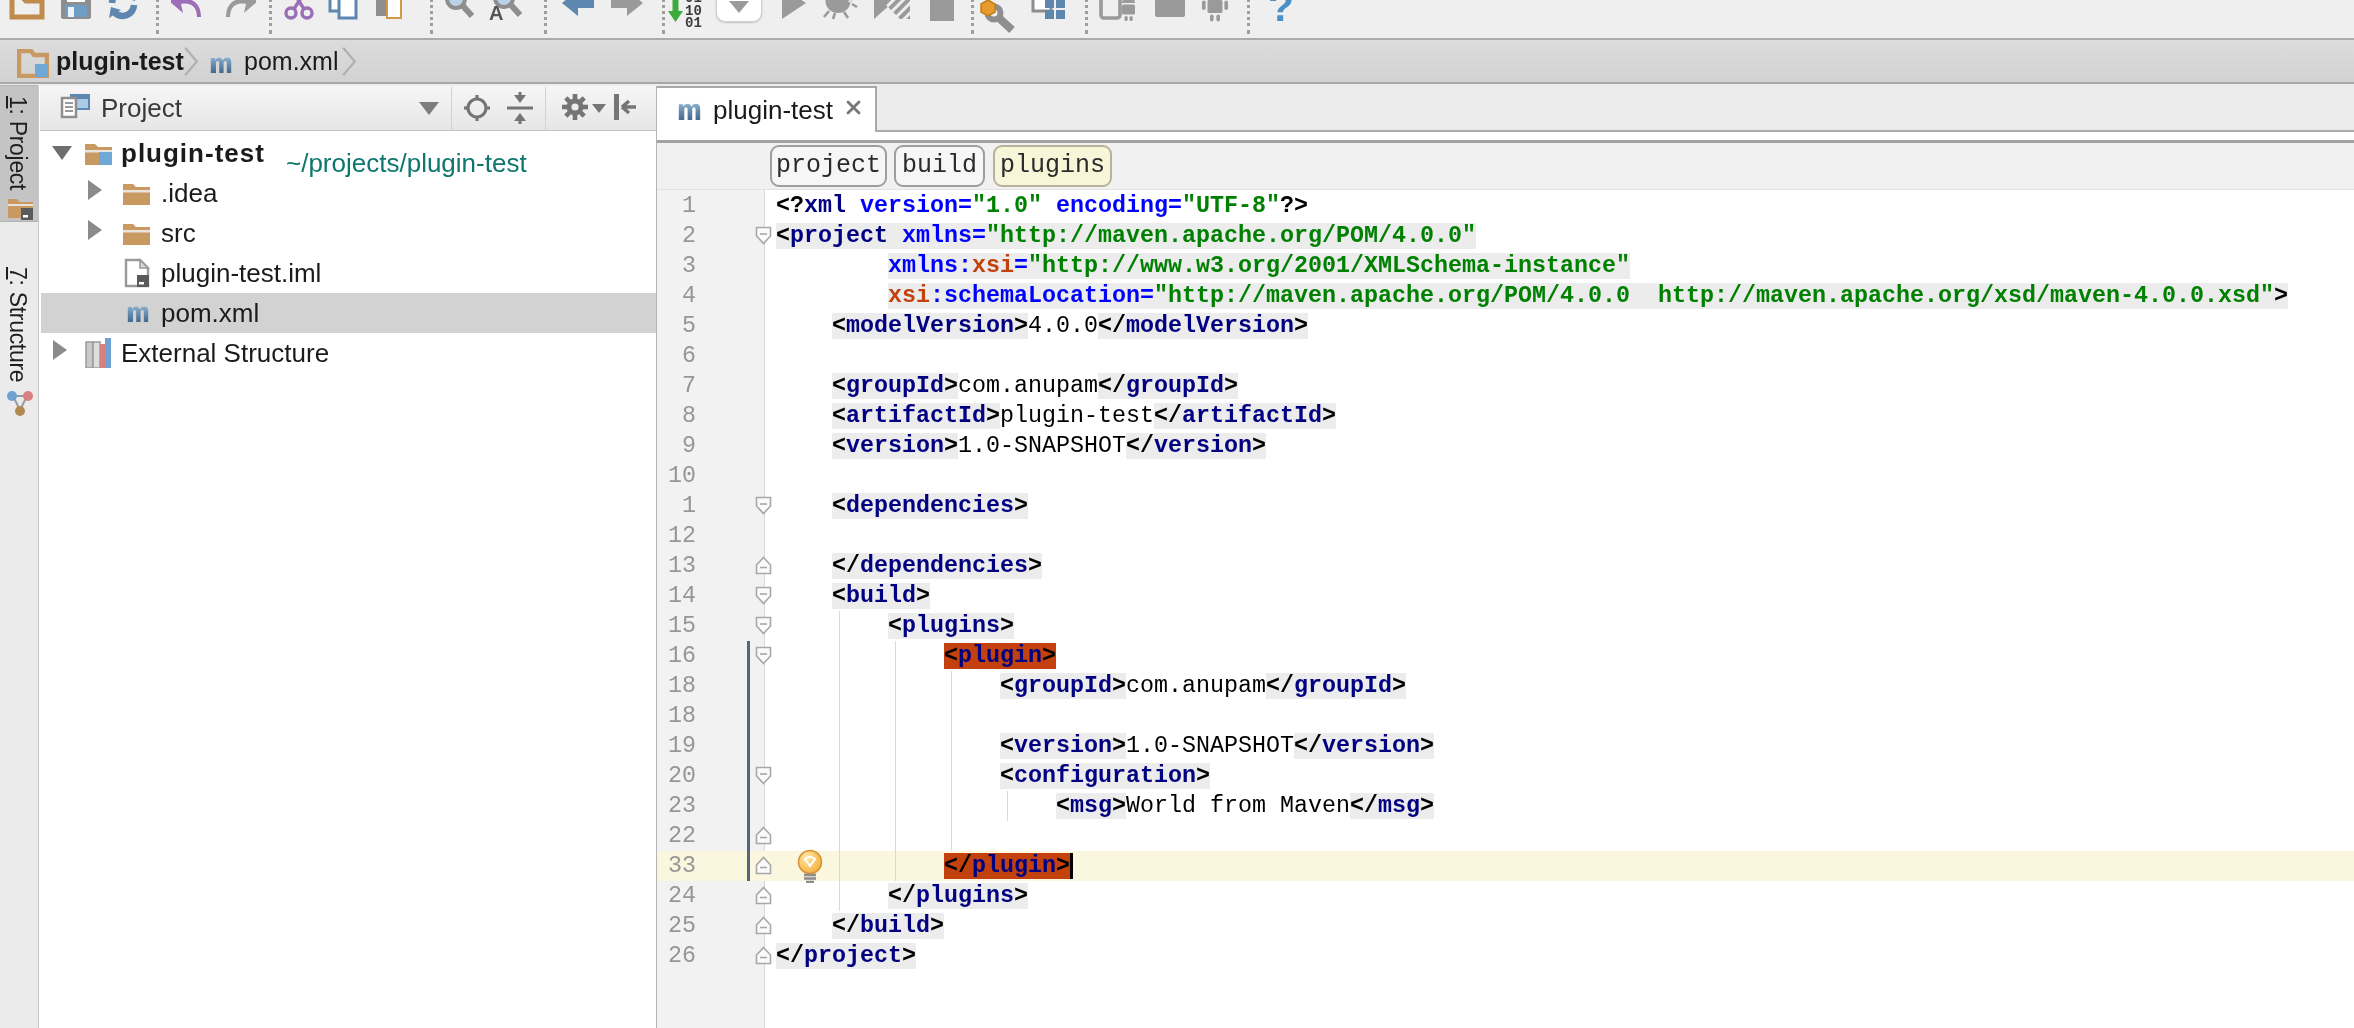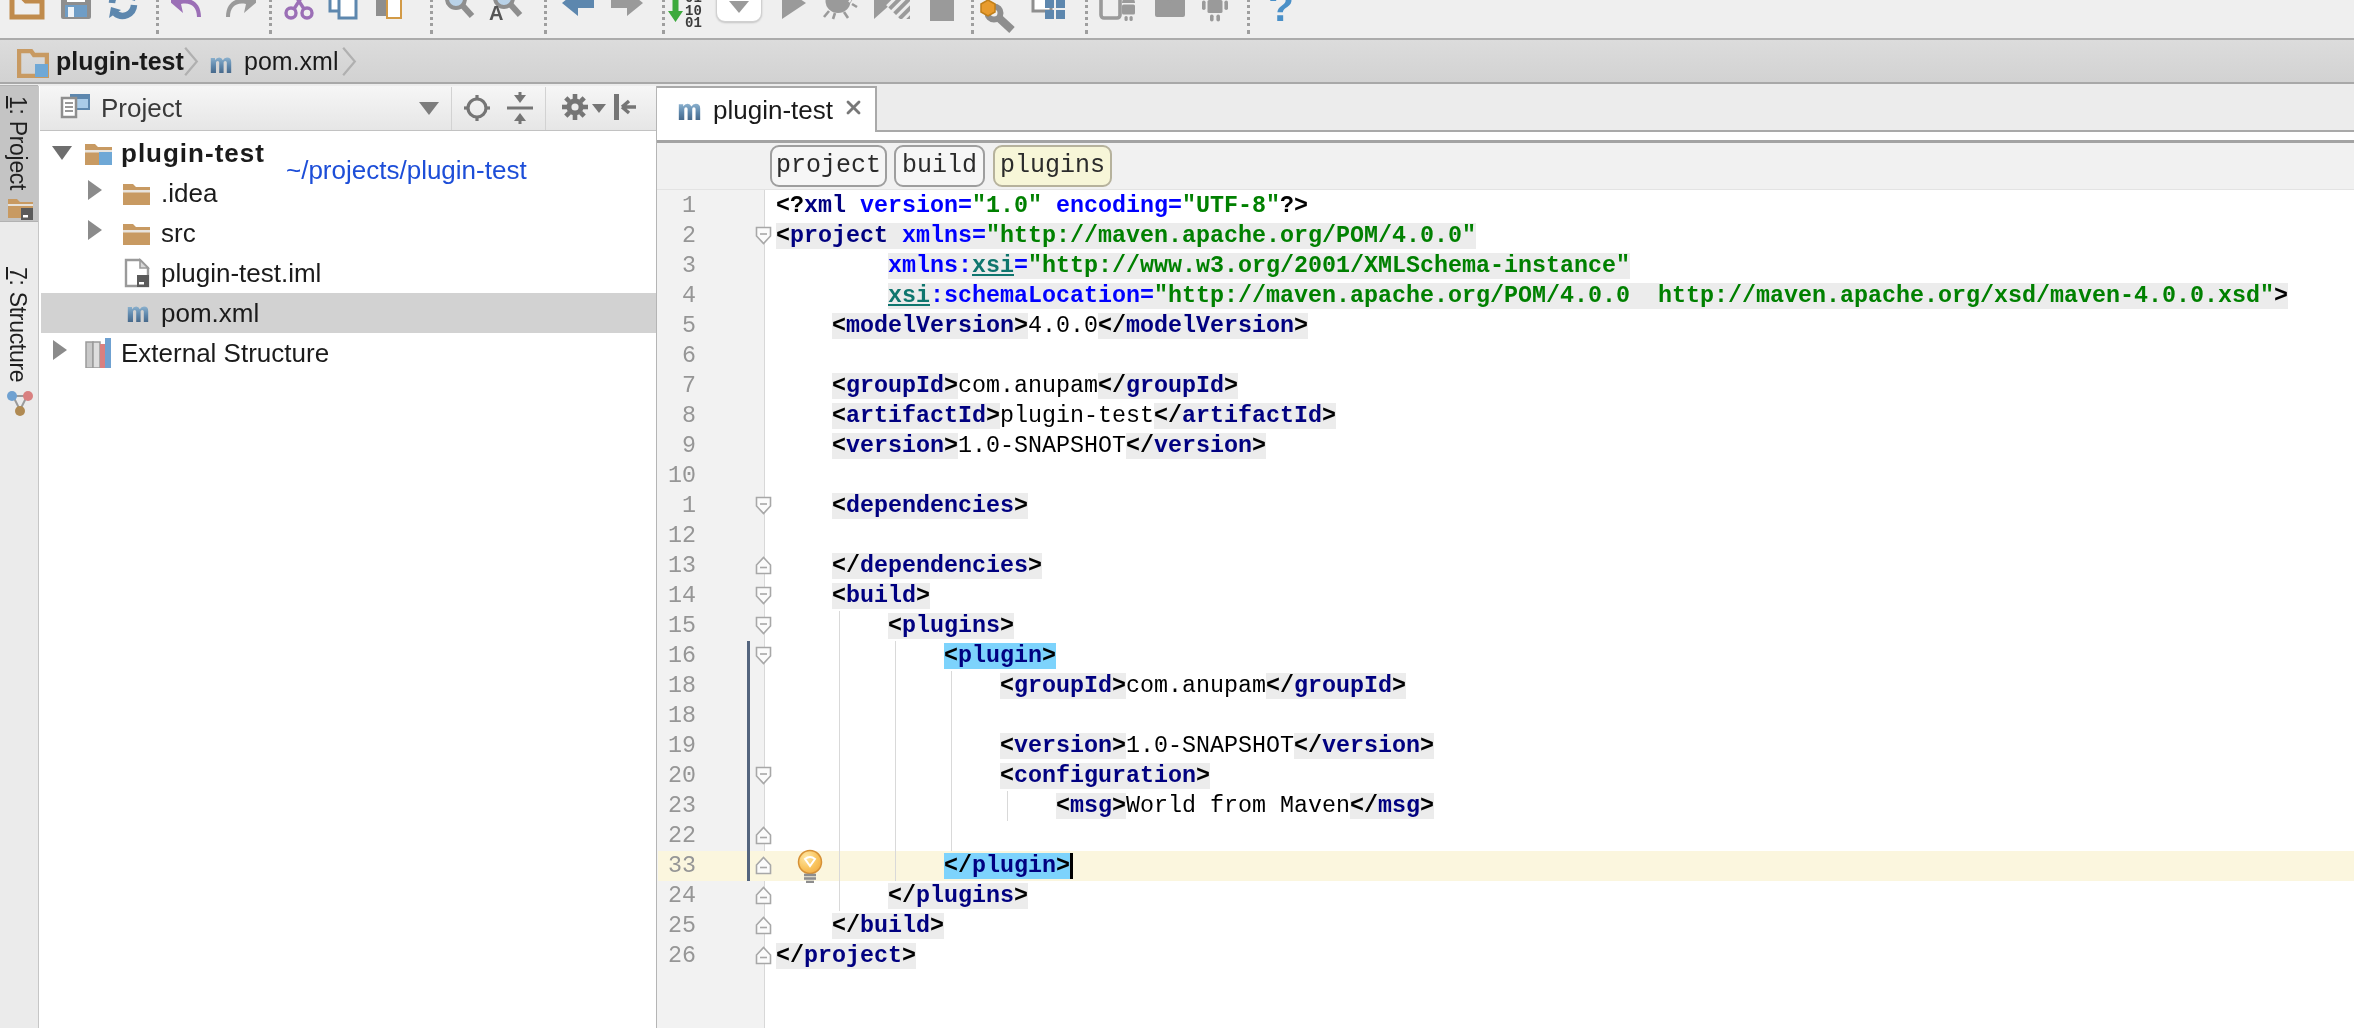--- a/index.html
+++ b/index.html
@@ -51,23 +51,23 @@
     border-right:1px solid #d8d8d8; }
   #creamline { left:658px; top:851px; width:1696px; height:30px; background:#fbf6de; }
   .lnum { position:absolute; left:600px; width:96px; height:30px; line-height:30px;
     font-family:"Liberation Mono", monospace; font-size:23.33px; color:#969696; text-align:right; }
   .cl { position:absolute; left:776px; height:30px; line-height:30px; white-space:pre;
     font-family:"Liberation Mono", monospace; font-size:23.33px; color:#000; }
   .b { color:#000000; font-weight:bold; }
   .tb { color:#000080; font-weight:bold; }
   .a { color:#0000ff; font-weight:bold; }
   .s { color:#008000; font-weight:bold; }
-  .pp { color:#0f766e; font-weight:bold;text-decoration:underline; }
+  .pp { color:#c2410c; font-weight:bold; }
   .gbg { background:#ececec; }
-  .blu { background:#7dd3fc; }
+  .blu { background:#c2410c; }
   .guide { position:absolute; width:1px; background:#d9d9d9; }
   .fold { position:absolute; left:755px; width:17px; height:19px; }
 </style>
 </head>
 <body>
 <div id="page">
   <div class="abs" id="toolbar"></div>
   <div class="abs" id="navbar"></div>
   <div class="abs" style="left:0;top:84px;width:2354px;height:2px;background:#ececec"></div>
   <div class="abs" id="lstrip"></div>
@@ -420,21 +420,21 @@
     </svg>
   <svg class="abs" style="left:52px;top:146px" width="20" height="14" viewBox="0 0 20 14">
       <path d="M0 0 h20 l-10 14 z" fill="#6e6e6e"></path>
     </svg>
   <svg class="abs" style="left:84px;top:140px" width="29" height="26" viewBox="0 0 29 26">
       <path d="M1 4 h10 l3 3 h14 v18 h-27 z" fill="#c89a62"></path>
       <path d="M1 10 h27 v2.5 h-27 z" fill="#e8e4de"></path>
       <rect x="15" y="12" width="13" height="13" fill="#6fa8d6"></rect>
     </svg>
   <div class="trow" style="top:133px;left:121px;font-weight:bold;letter-spacing:1px">plugin-test</div>
-  <div class="trow" style="top:150px;left:286px;color:#1d4ed8">~/projects/plugin-test</div>
+  <div class="trow" style="top:143px;left:286px;color:#0f766e">~/projects/plugin-test</div>
   <svg class="abs" style="left:88px;top:180px" width="14" height="20" viewBox="0 0 14 20">
       <path d="M0 0 v20 l14-10 z" fill="#8b8b8b"></path>
     </svg>
   <svg class="abs" style="left:122px;top:180px" width="29" height="26" viewBox="0 0 29 26">
       <path d="M1 4 h10 l3 3 h14 v18 h-27 z" fill="#c89a62"></path>
       <path d="M1 10 h27 v2.5 h-27 z" fill="#e8e4de"></path>
     </svg>
   <div class="trow" style="top:173px;left:161px">.idea</div>
   <svg class="abs" style="left:88px;top:220px" width="14" height="20" viewBox="0 0 14 20">
       <path d="M0 0 v20 l14-10 z" fill="#8b8b8b"></path>

